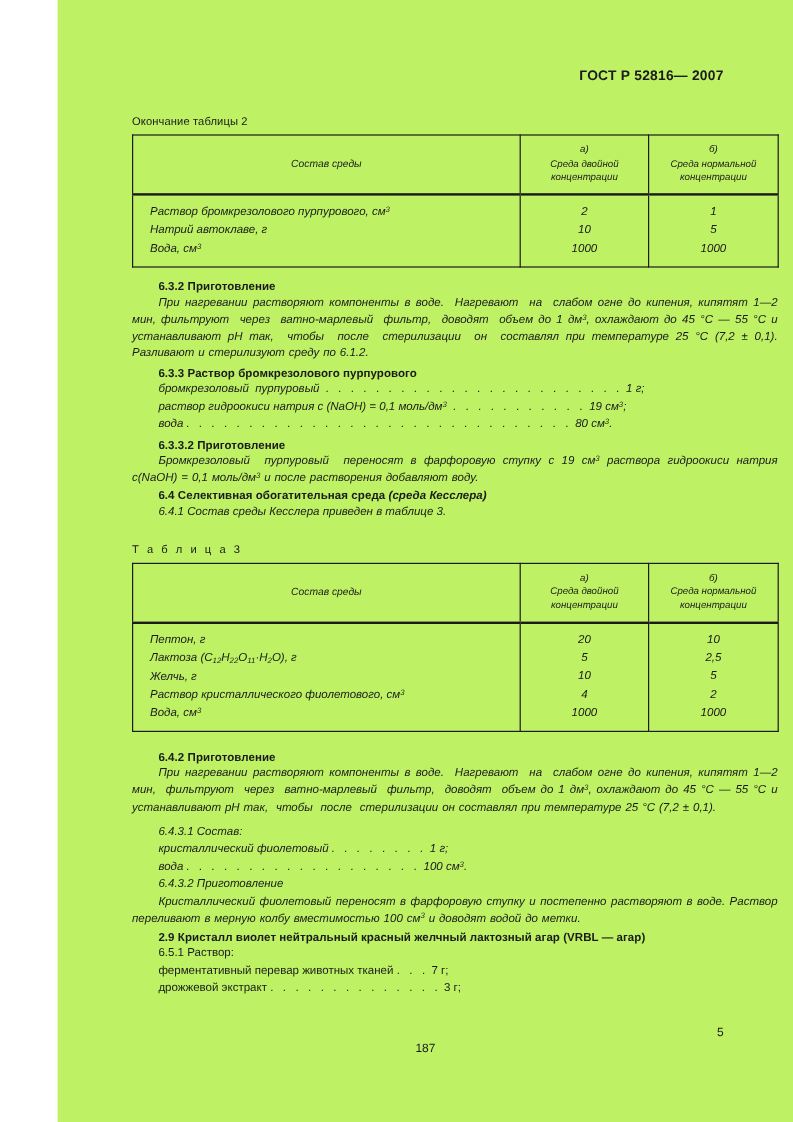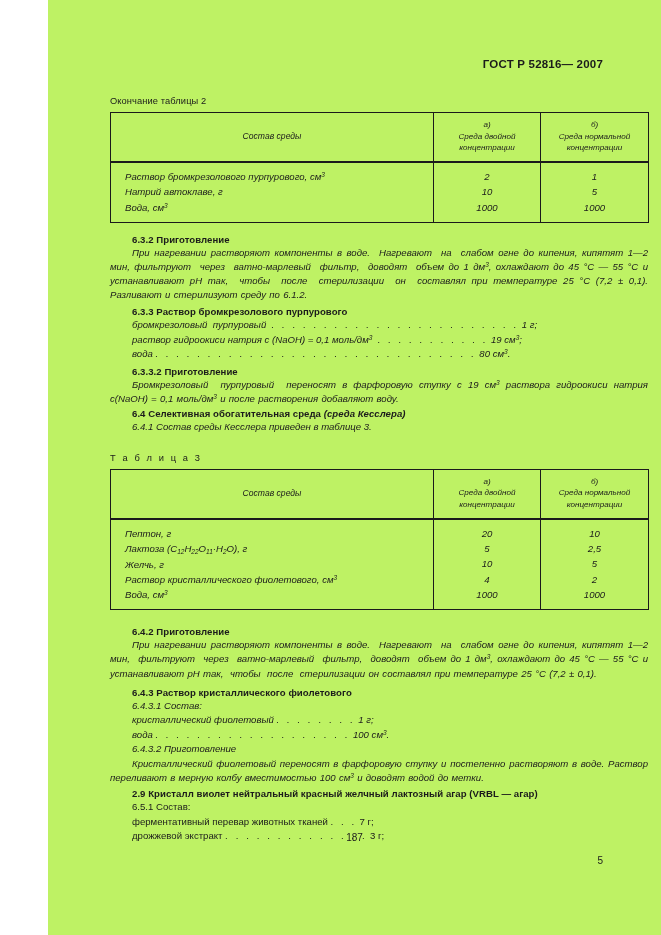--- a/index.html
+++ b/index.html
@@ -138,21 +138,21 @@
     font-style: italic;
     letter-spacing: 2.6px;
   }
   .upright .dots { font-style: normal; }
 
   
   .footer-page {
     position: absolute;
     left: 0;
     right: 0;
-    top: 832px;
+    top: 869px;
     text-align: center;
     font-size: 10px;
   }
   .footer-num {
     position: absolute;
     right: 58px;
     top: 855px;
     font-size: 10px;
   }
 </style>
@@ -294,31 +294,30 @@
         </tbody>
       </table>
     </div>
 
     <div class="block" style="margin-top:16px;">
       <h4 class="sub">6.4.2 Приготовление</h4>
       <p class="para">При нагревании растворяют компоненты в воде.&nbsp; Нагревают&nbsp; на&nbsp; слабом огне до кипения, кипятят 1—2 мин,&nbsp; фильтруют&nbsp; через&nbsp; ватно-марлевый&nbsp; фильтр,&nbsp; доводят&nbsp; объем до 1 дм<sup>3</sup>, охлаждают до 45 °С — 55 °С и устанавливают рН так,&nbsp; чтобы&nbsp; после&nbsp; стерилизации он составлял при температуре 25 °С (7,2 ± 0,1).</p>
     </div>
 
     <div class="block" style="margin-top:6px;">
-      <h4 class="sub">6.4.3 Раствор кристаллического фиолетового</h4>
       <p class="line idt">6.4.3.1 Состав:</p>
       <p class="line idt">кристаллический фиолетовый&nbsp;<span class="dots">. . . . . . . .</span>&nbsp;1 г;</p>
       <p class="line idt">вода&nbsp;<span class="dots">. . . . . . . . . . . . . . . . . . .</span>&nbsp;100 см<sup>3</sup>.</p>
       <p class="line idt">6.4.3.2 Приготовление</p>
       <p class="para no-indent" style="text-indent:22px;">Кристаллический фиолетовый переносят в фарфоровую ступку и постепенно растворяют в воде. Раствор переливают в мерную колбу вместимостью 100 см<sup>3</sup> и доводят водой до метки.</p>
     </div>
 
     <div class="block" style="margin-top:3px;">
       <h4 class="sub bold-upright">2.9 Кристалл виолет нейтральный красный желчный лактозный агар (VRBL — агар)</h4>
-      <p class="line idt upright">6.5.1 Состав:</p>
+      <p class="line idt upright">6.5.1 Раствор:</p>
       <p class="line idt upright">ферментативный перевар животных тканей&nbsp;<span class="dots">. . .</span>&nbsp;7 г;</p>
       <p class="line idt upright">дрожжевой экстракт&nbsp;<span class="dots">. . . . . . . . . . . . . .</span>&nbsp;3 г;</p>
     </div>
 
   </div>
 
   <div class="footer-page">187</div>
   <div class="footer-num">5</div>
 
 </div>

